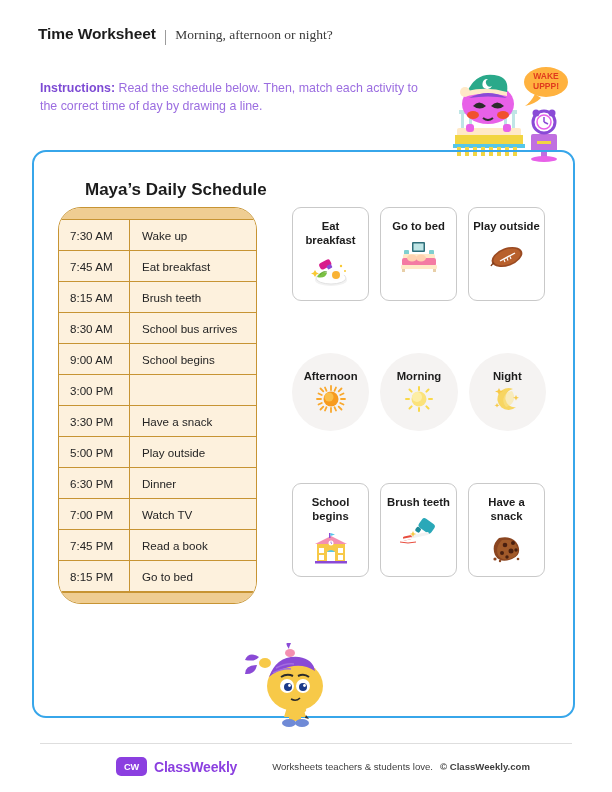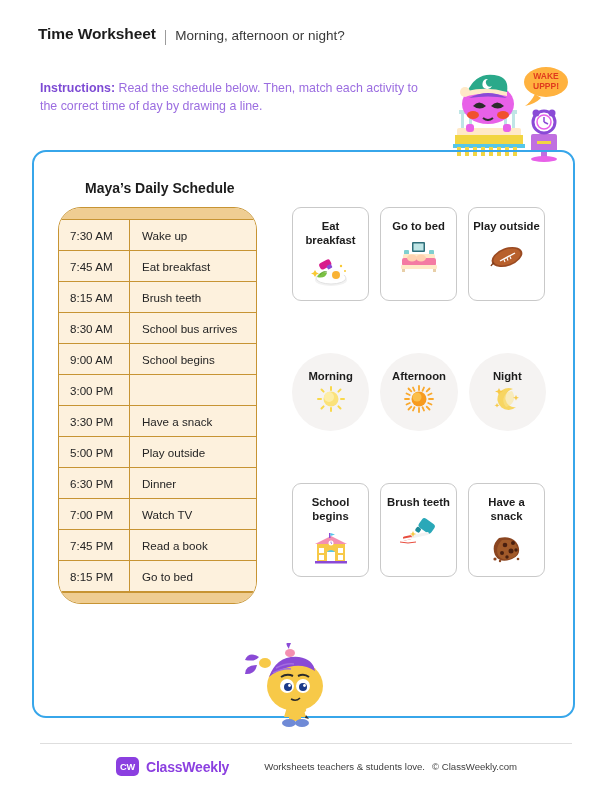--- a/index.html
+++ b/index.html
@@ -35,20 +35,21 @@
     width: 1.5px;
     height: 15px;
     background: #9b9b9b;
     position: relative;
     top: 2px;
   }
   .header-subtitle {
     font-size: 13.5px;
     color: #3a3a3a;
     font-weight: normal;
+    font-family: Liberation Serif, serif;
   }
 
   
   .instructions {
     position: absolute;
     left: 40px;
     top: 80px;
     width: 390px;
     font-size: 12.4px;
     line-height: 1.45;
@@ -89,21 +90,21 @@
     border-radius: 14px;
     box-sizing: border-box;
     background: transparent;
   }
 
   
   .schedule-title {
     position: absolute;
     left: 85px;
     top: 180px;
-    font-size: 14px;
+    font-size: 17px;
     font-weight: bold;
     color: #1c1c1c;
   }
   .schedule-table {
     position: absolute;
     left: 58px;
     top: 207px;
     width: 199px;
     border: 1.1px solid #c79433;
     border-radius: 23px;
@@ -228,21 +229,21 @@
     background: #dedede;
   }
   .footer {
     position: absolute;
     left: 116px;
     top: 757px;
     display: flex;
     align-items: center;
   }
   .logo-badge {
-    width: 23px;
+    width: 31px;
     height: 19px;
     border-radius: 5px;
     background: #8b3fe0;
     color: #ffffff;
     font-size: 9.2px;
     font-weight: bold;
     display: flex;
     align-items: center;
     justify-content: center;
     letter-spacing: -0.2px;
@@ -256,20 +257,21 @@
   }
   .footer-tagline {
     margin-left: 35px;
     font-size: 9.6px;
     color: #3f3f3f;
   }
   .footer-copy {
     margin-left: 7px;
     font-size: 9.6px;
     color: #3f3f3f;
+    font-weight: bold;
   }
 </style>
 </head>
 <body>
 
 <div class="header">
   <span class="header-title">Time Worksheet</span>
   <span class="header-divider"></span>
   <span class="header-subtitle">Morning, afternoon or night?</span>
 </div>
@@ -449,40 +451,20 @@
           <path d="M17 18.5 L18 21" stroke="#ffffff" stroke-width="1.1"></path>
           <path d="M20 17 L21 19.5" stroke="#ffffff" stroke-width="1.1"></path>
           <path d="M23 15.5 L24 18" stroke="#ffffff" stroke-width="1.1"></path>
           <path d="M7 22 q-2 1 -3 3" stroke="#7a3a18" stroke-width="1.4" fill="none"></path>
         </svg>
       </div>
     </div>
   </div>
 
   <div class="card-row spaced-a">
-    <div class="circle-card">
-      <div class="circle-label">Morning</div>
-      <div class="circle-art">
-        <svg width="32" height="28" viewBox="0 0 32 28">
-          <g stroke="#f9d84a" stroke-width="2" stroke-linecap="round">
-            <line x1="16" y1="2" x2="16" y2="5"></line>
-            <line x1="16" y1="23" x2="16" y2="26"></line>
-            <line x1="3" y1="14" x2="6" y2="14"></line>
-            <line x1="26" y1="14" x2="29" y2="14"></line>
-            <line x1="6.5" y1="4.5" x2="8.6" y2="6.6"></line>
-            <line x1="23.4" y1="21.4" x2="25.5" y2="23.5"></line>
-            <line x1="25.5" y1="4.5" x2="23.4" y2="6.6"></line>
-            <line x1="8.6" y1="21.4" x2="6.5" y2="23.5"></line>
-          </g>
-          <circle cx="16" cy="14" r="7.5" fill="#fbe27a"></circle>
-          <circle cx="14" cy="12" r="5" fill="#fdeea6"></circle>
-        </svg>
-      </div>
-    </div>
-
     <div class="circle-card">
       <div class="circle-label">Afternoon</div>
       <div class="circle-art">
         <svg width="32" height="28" viewBox="0 0 32 28">
           <g stroke="#f9a72b" stroke-width="1.8" stroke-linecap="round">
             <line x1="16" y1="1" x2="16" y2="5"></line>
             <line x1="16" y1="23" x2="16" y2="27"></line>
             <line x1="2" y1="14" x2="6" y2="14"></line>
             <line x1="26" y1="14" x2="30" y2="14"></line>
             <line x1="5.5" y1="3.5" x2="8.3" y2="6.3"></line>
@@ -498,20 +480,40 @@
             <line x1="10" y1="25.5" x2="11.5" y2="22.2"></line>
             <line x1="21" y1="25.5" x2="19.5" y2="22.2"></line>
           </g>
           <circle cx="16" cy="14" r="7.5" fill="#f79b1f"></circle>
           <circle cx="14" cy="12" r="4.5" fill="#fbbf4a"></circle>
         </svg>
       </div>
     </div>
 
     <div class="circle-card">
+      <div class="circle-label">Morning</div>
+      <div class="circle-art">
+        <svg width="32" height="28" viewBox="0 0 32 28">
+          <g stroke="#f9d84a" stroke-width="2" stroke-linecap="round">
+            <line x1="16" y1="2" x2="16" y2="5"></line>
+            <line x1="16" y1="23" x2="16" y2="26"></line>
+            <line x1="3" y1="14" x2="6" y2="14"></line>
+            <line x1="26" y1="14" x2="29" y2="14"></line>
+            <line x1="6.5" y1="4.5" x2="8.6" y2="6.6"></line>
+            <line x1="23.4" y1="21.4" x2="25.5" y2="23.5"></line>
+            <line x1="25.5" y1="4.5" x2="23.4" y2="6.6"></line>
+            <line x1="8.6" y1="21.4" x2="6.5" y2="23.5"></line>
+          </g>
+          <circle cx="16" cy="14" r="7.5" fill="#fbe27a"></circle>
+          <circle cx="14" cy="12" r="5" fill="#fdeea6"></circle>
+        </svg>
+      </div>
+    </div>
+
+    <div class="circle-card">
       <div class="circle-label">Night</div>
       <div class="circle-art">
         <svg width="32" height="28" viewBox="0 0 32 28">
           <path d="M22 4 a11 11 0 1 0 3 18 a9 9 0 1 1 -3 -18 Z" fill="#f7d560"></path>
           <path d="M21 6 a9.5 9.5 0 0 0 -6 16 a10 10 0 0 0 6 -16 Z" fill="#f9e490" opacity="0.55"></path>
           <path d="M8 3 l1.2 2.6 l2.8 0.9 l-2.8 0.9 l-1.2 2.6 l-1.2 -2.6 l-2.8 -0.9 l2.8 -0.9 Z" fill="#f7c948"></path>
           <path d="M25 10 l0.9 2 l2.1 0.7 l-2.1 0.7 l-0.9 2 l-0.9 -2 l-2.1 -0.7 l2.1 -0.7 Z" fill="#f7c948"></path>
           <path d="M6 18 l0.8 1.7 l1.8 0.6 l-1.8 0.6 l-0.8 1.7 l-0.8 -1.7 l-1.8 -0.6 l1.8 -0.6 Z" fill="#f7c948"></path>
         </svg>
       </div>

